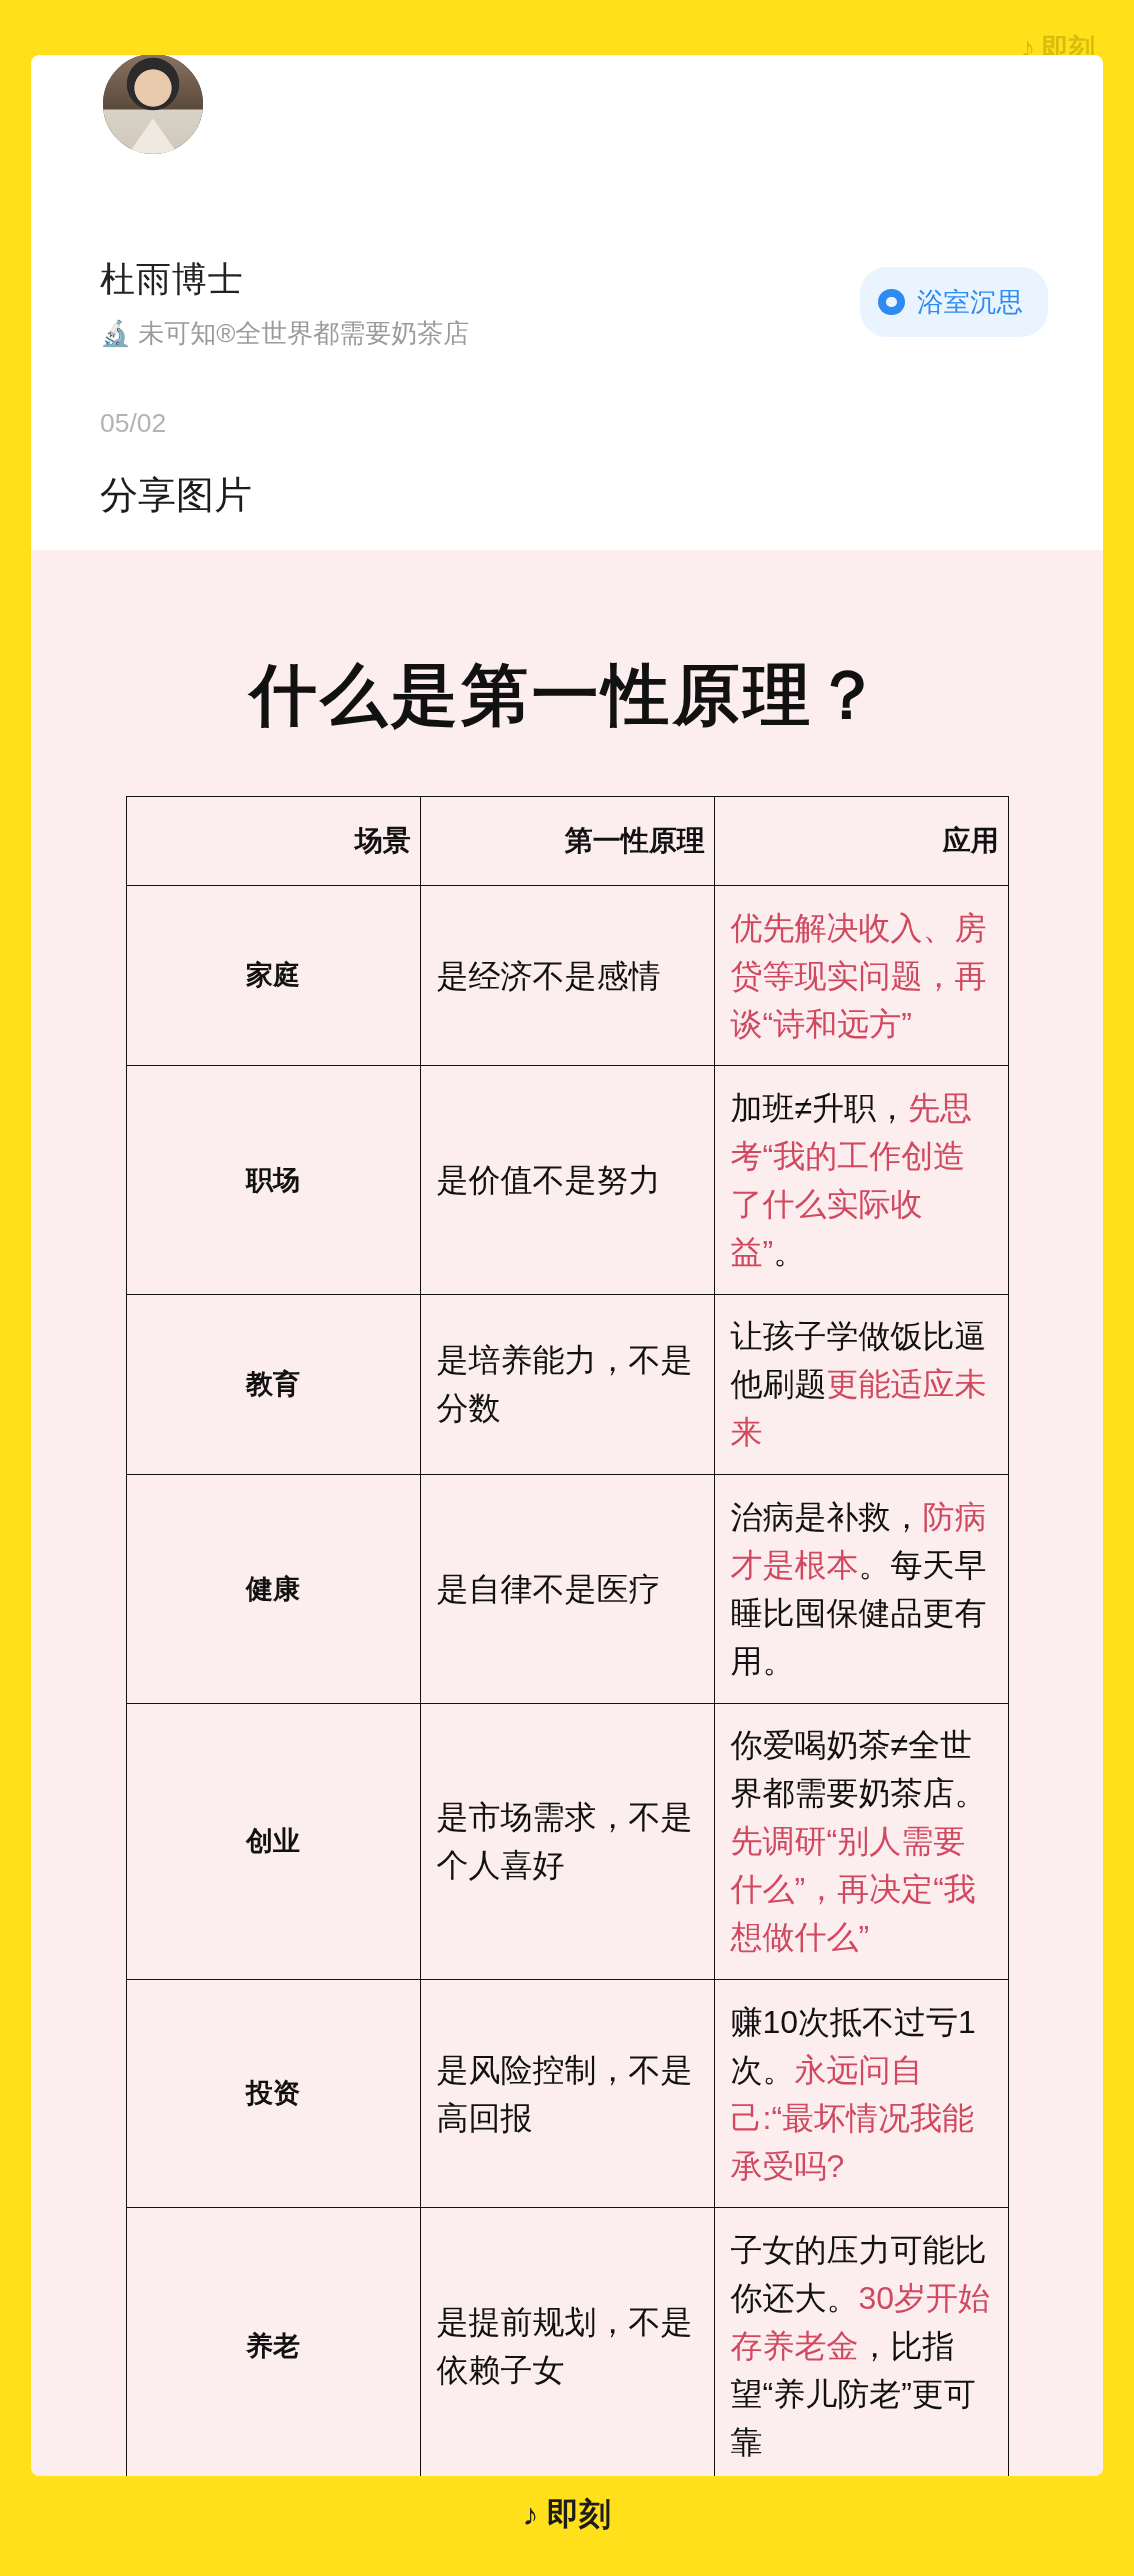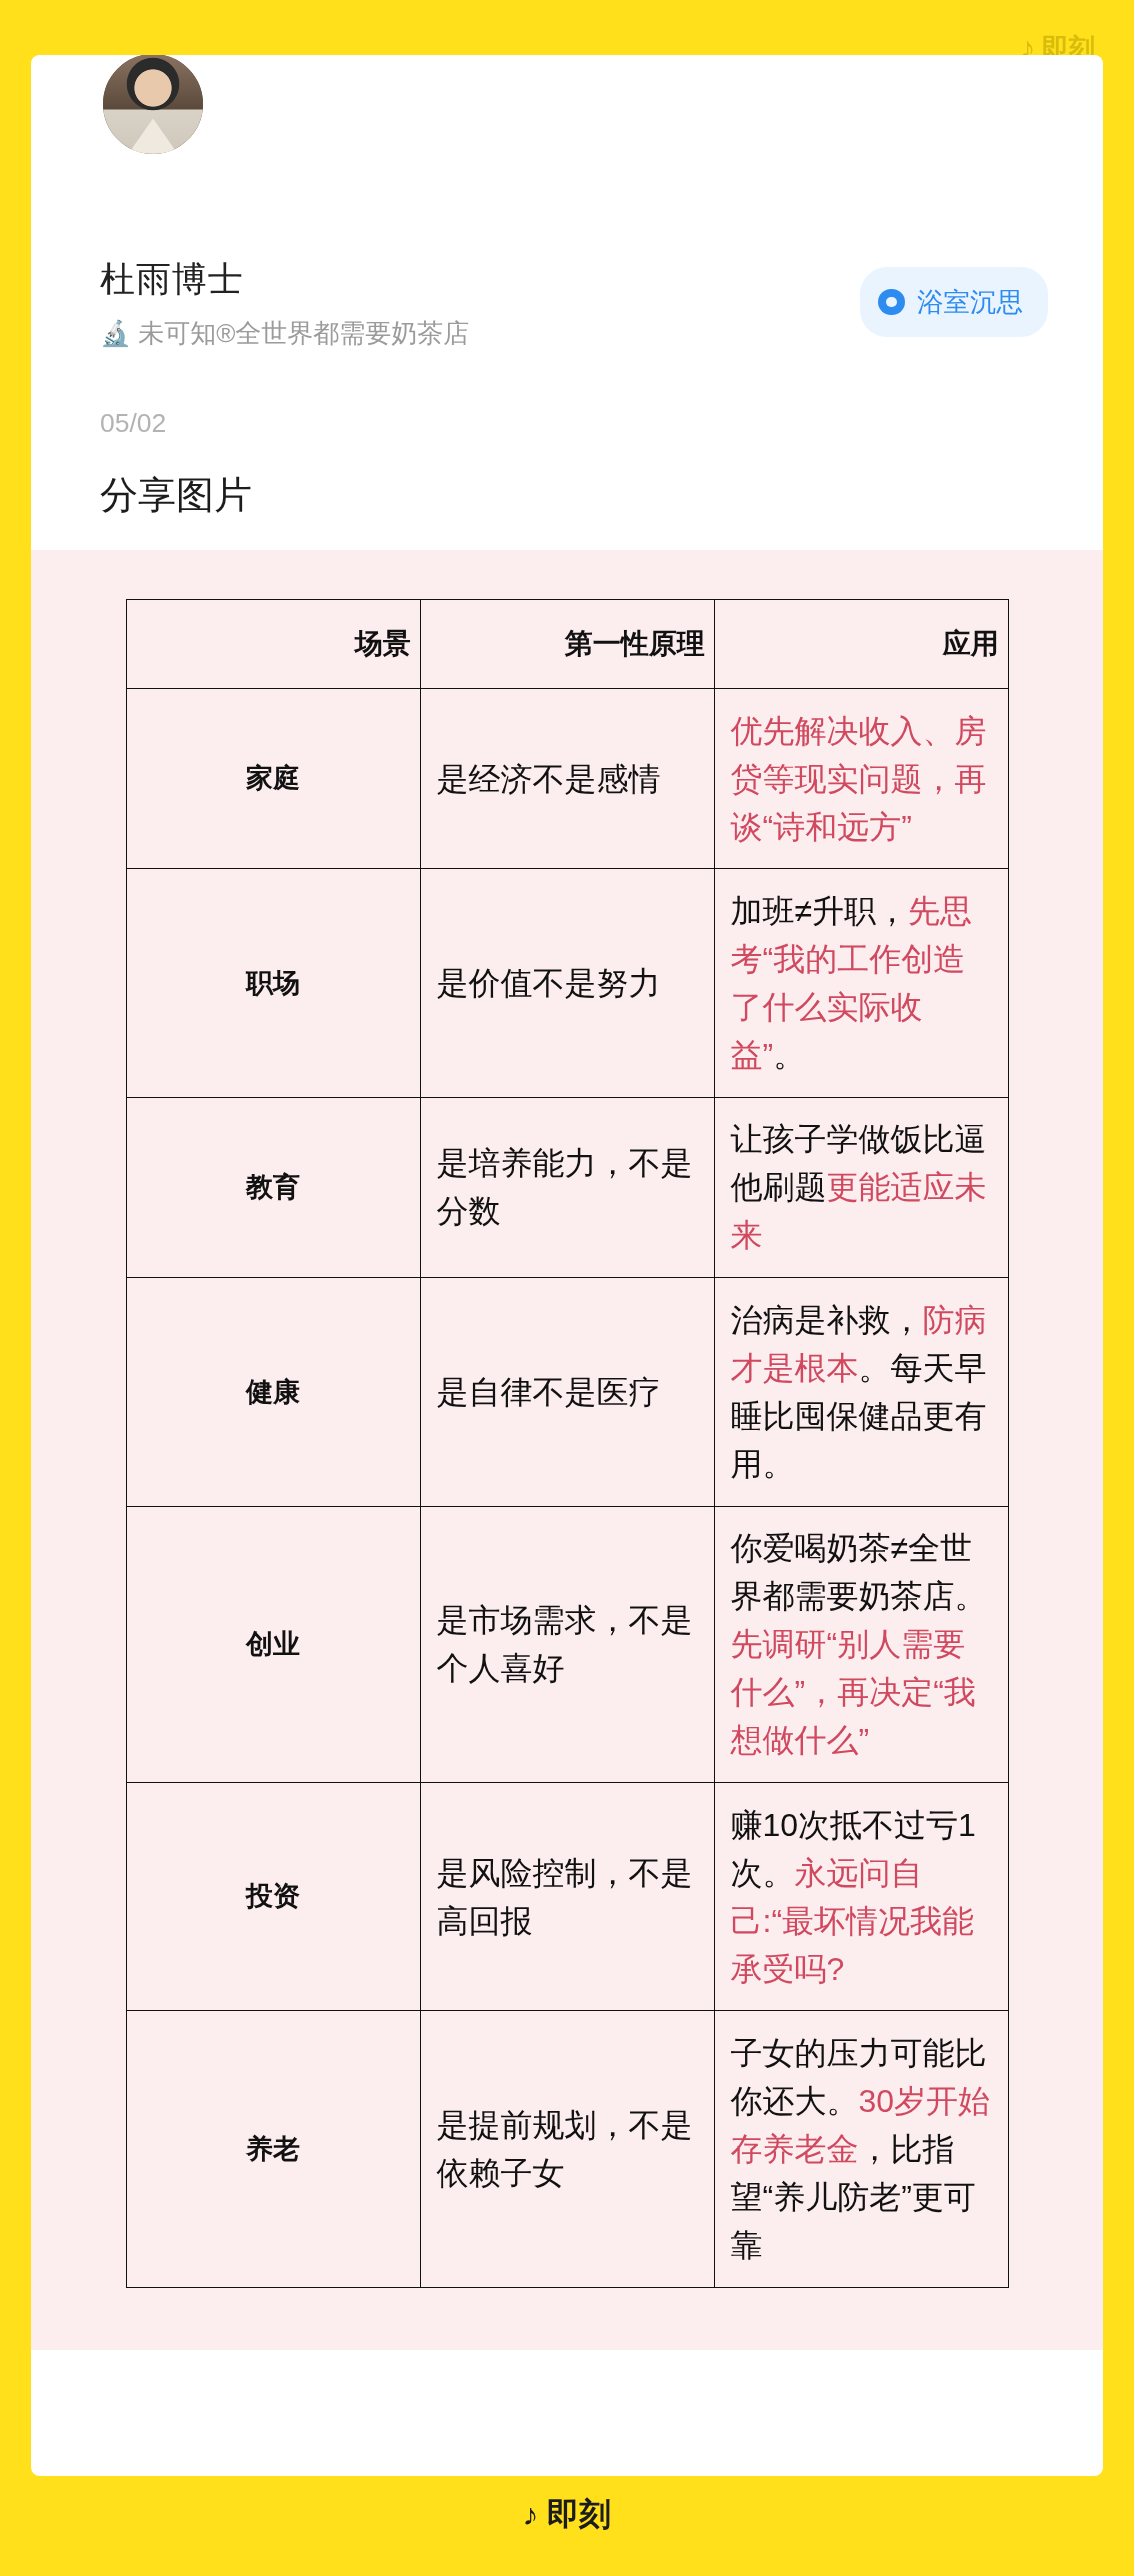--- a/index.html
+++ b/index.html
@@ -272,20 +272,21 @@
       </div>
       <div class="topic-pill">
         <span class="pill-dot"></span>
         <span>浴室沉思</span>
       </div>
       <div class="post-date">05/02</div>
       <div class="post-text">分享图片</div>
     </div>
 
     <div class="content">
+      <div class="headline">什么是第一性原理？</div>
 
       <table class="matrix">
         <thead>
           <tr>
             <th>场景</th>
             <th>第一性原理</th>
             <th>应用</th>
           </tr>
         </thead>
         <tbody>

